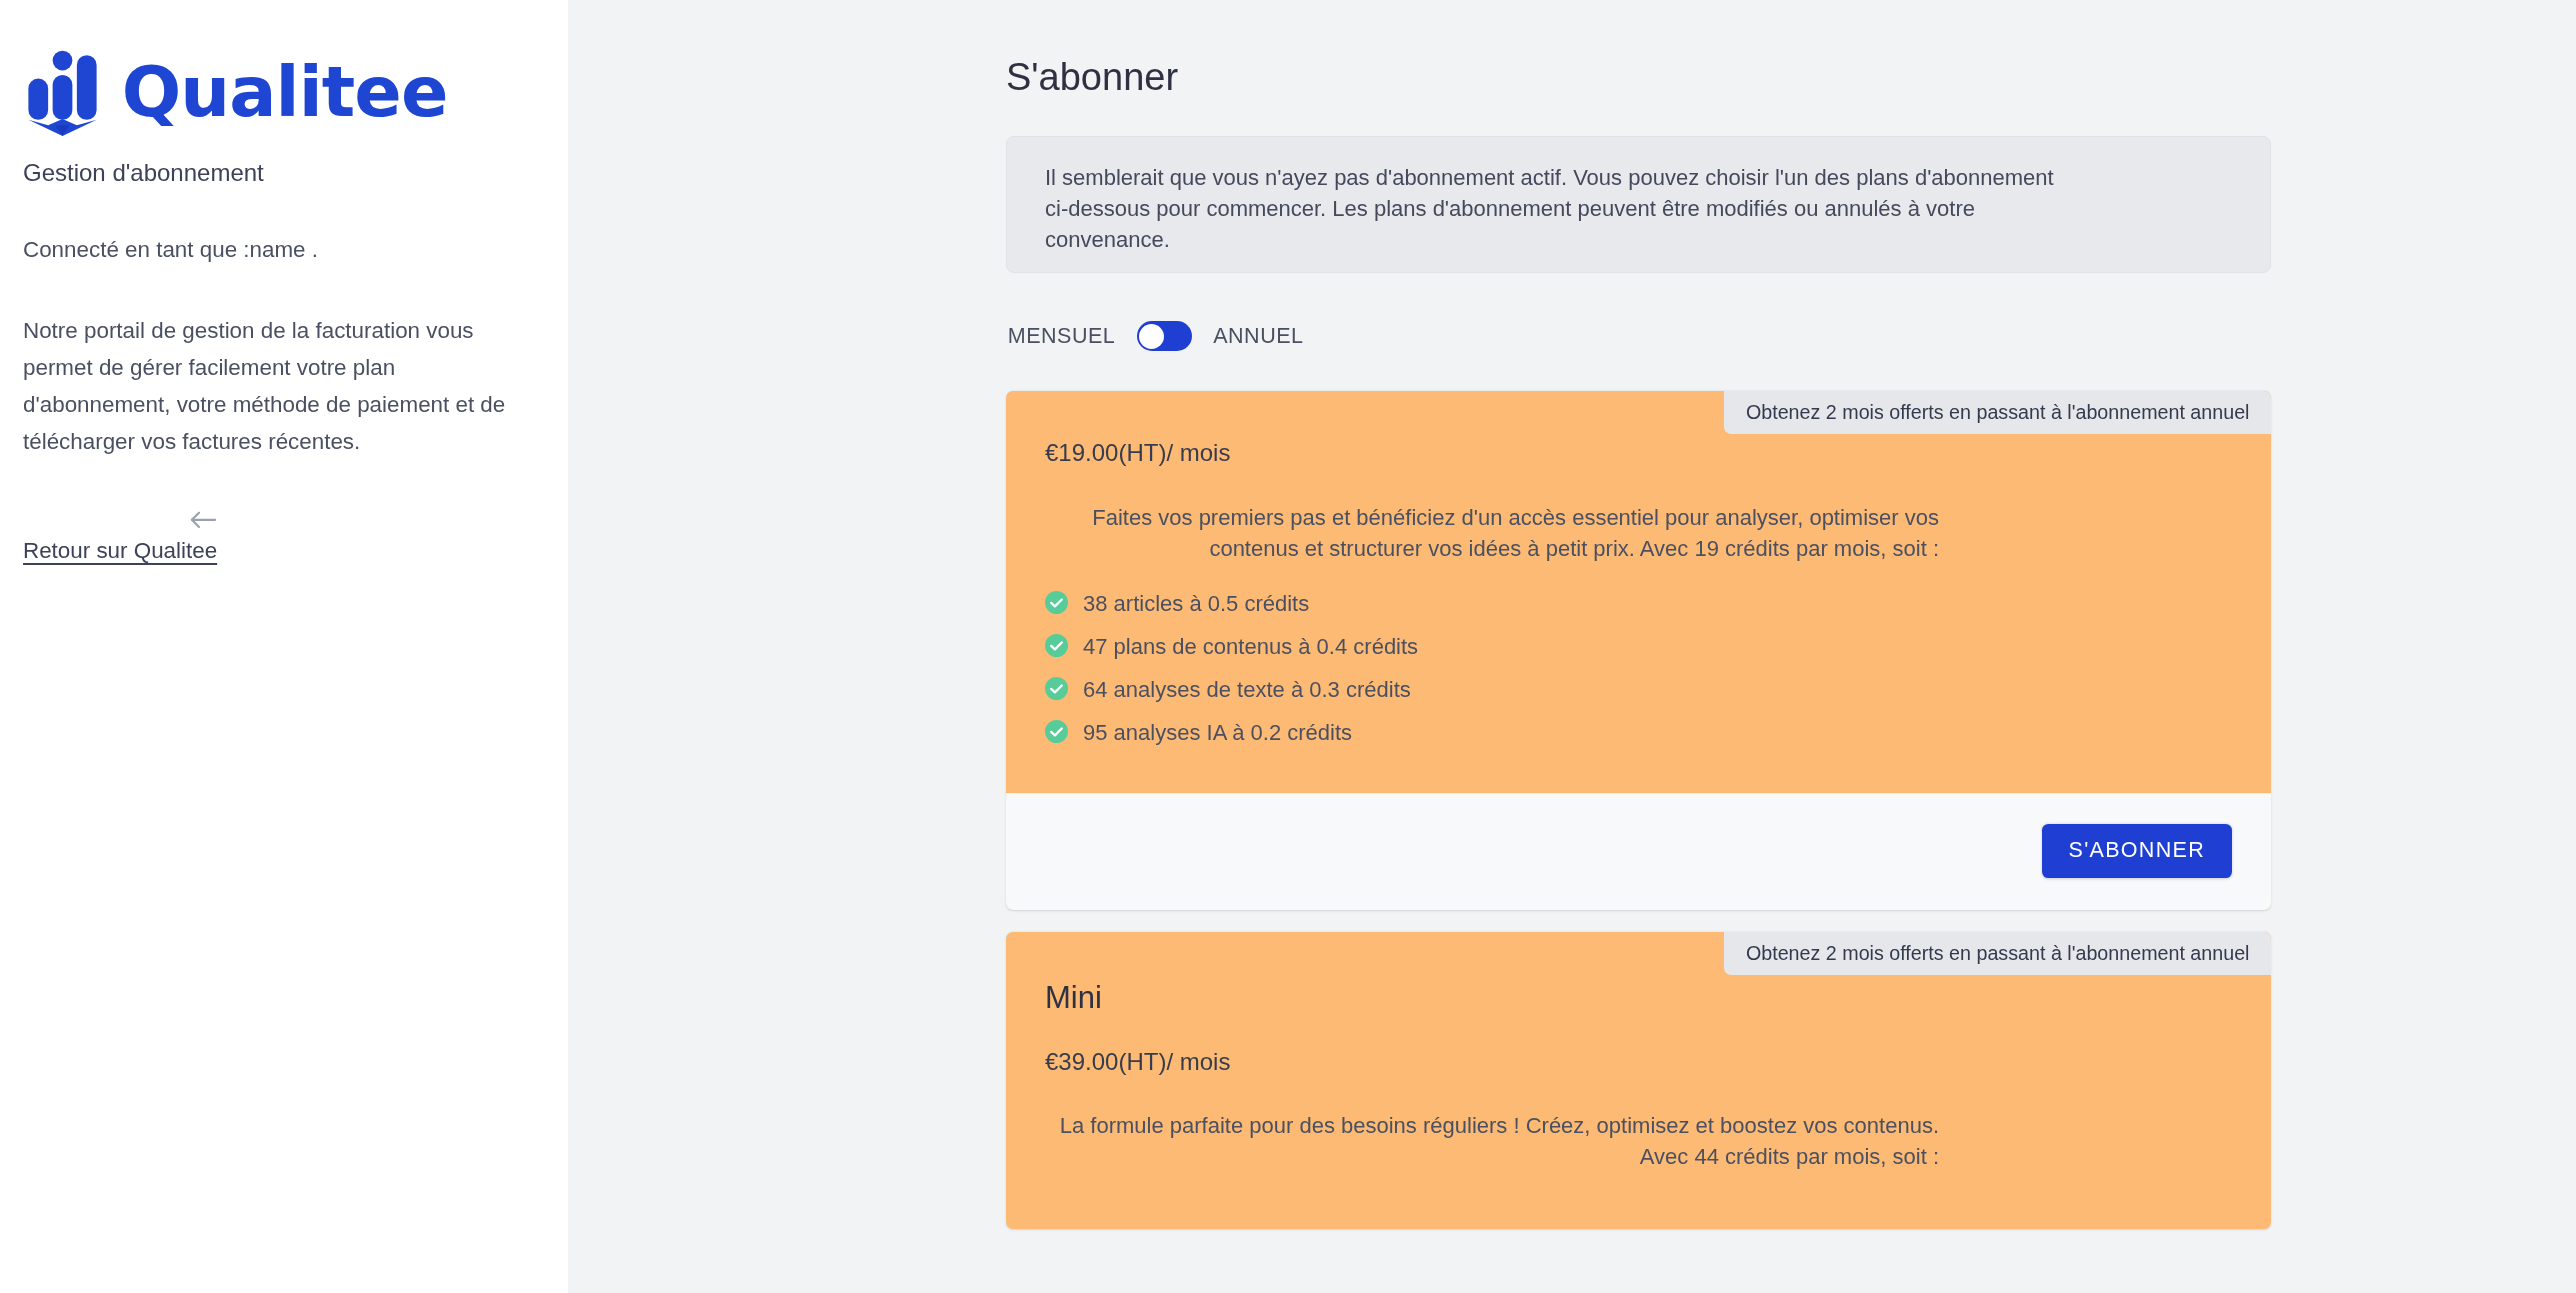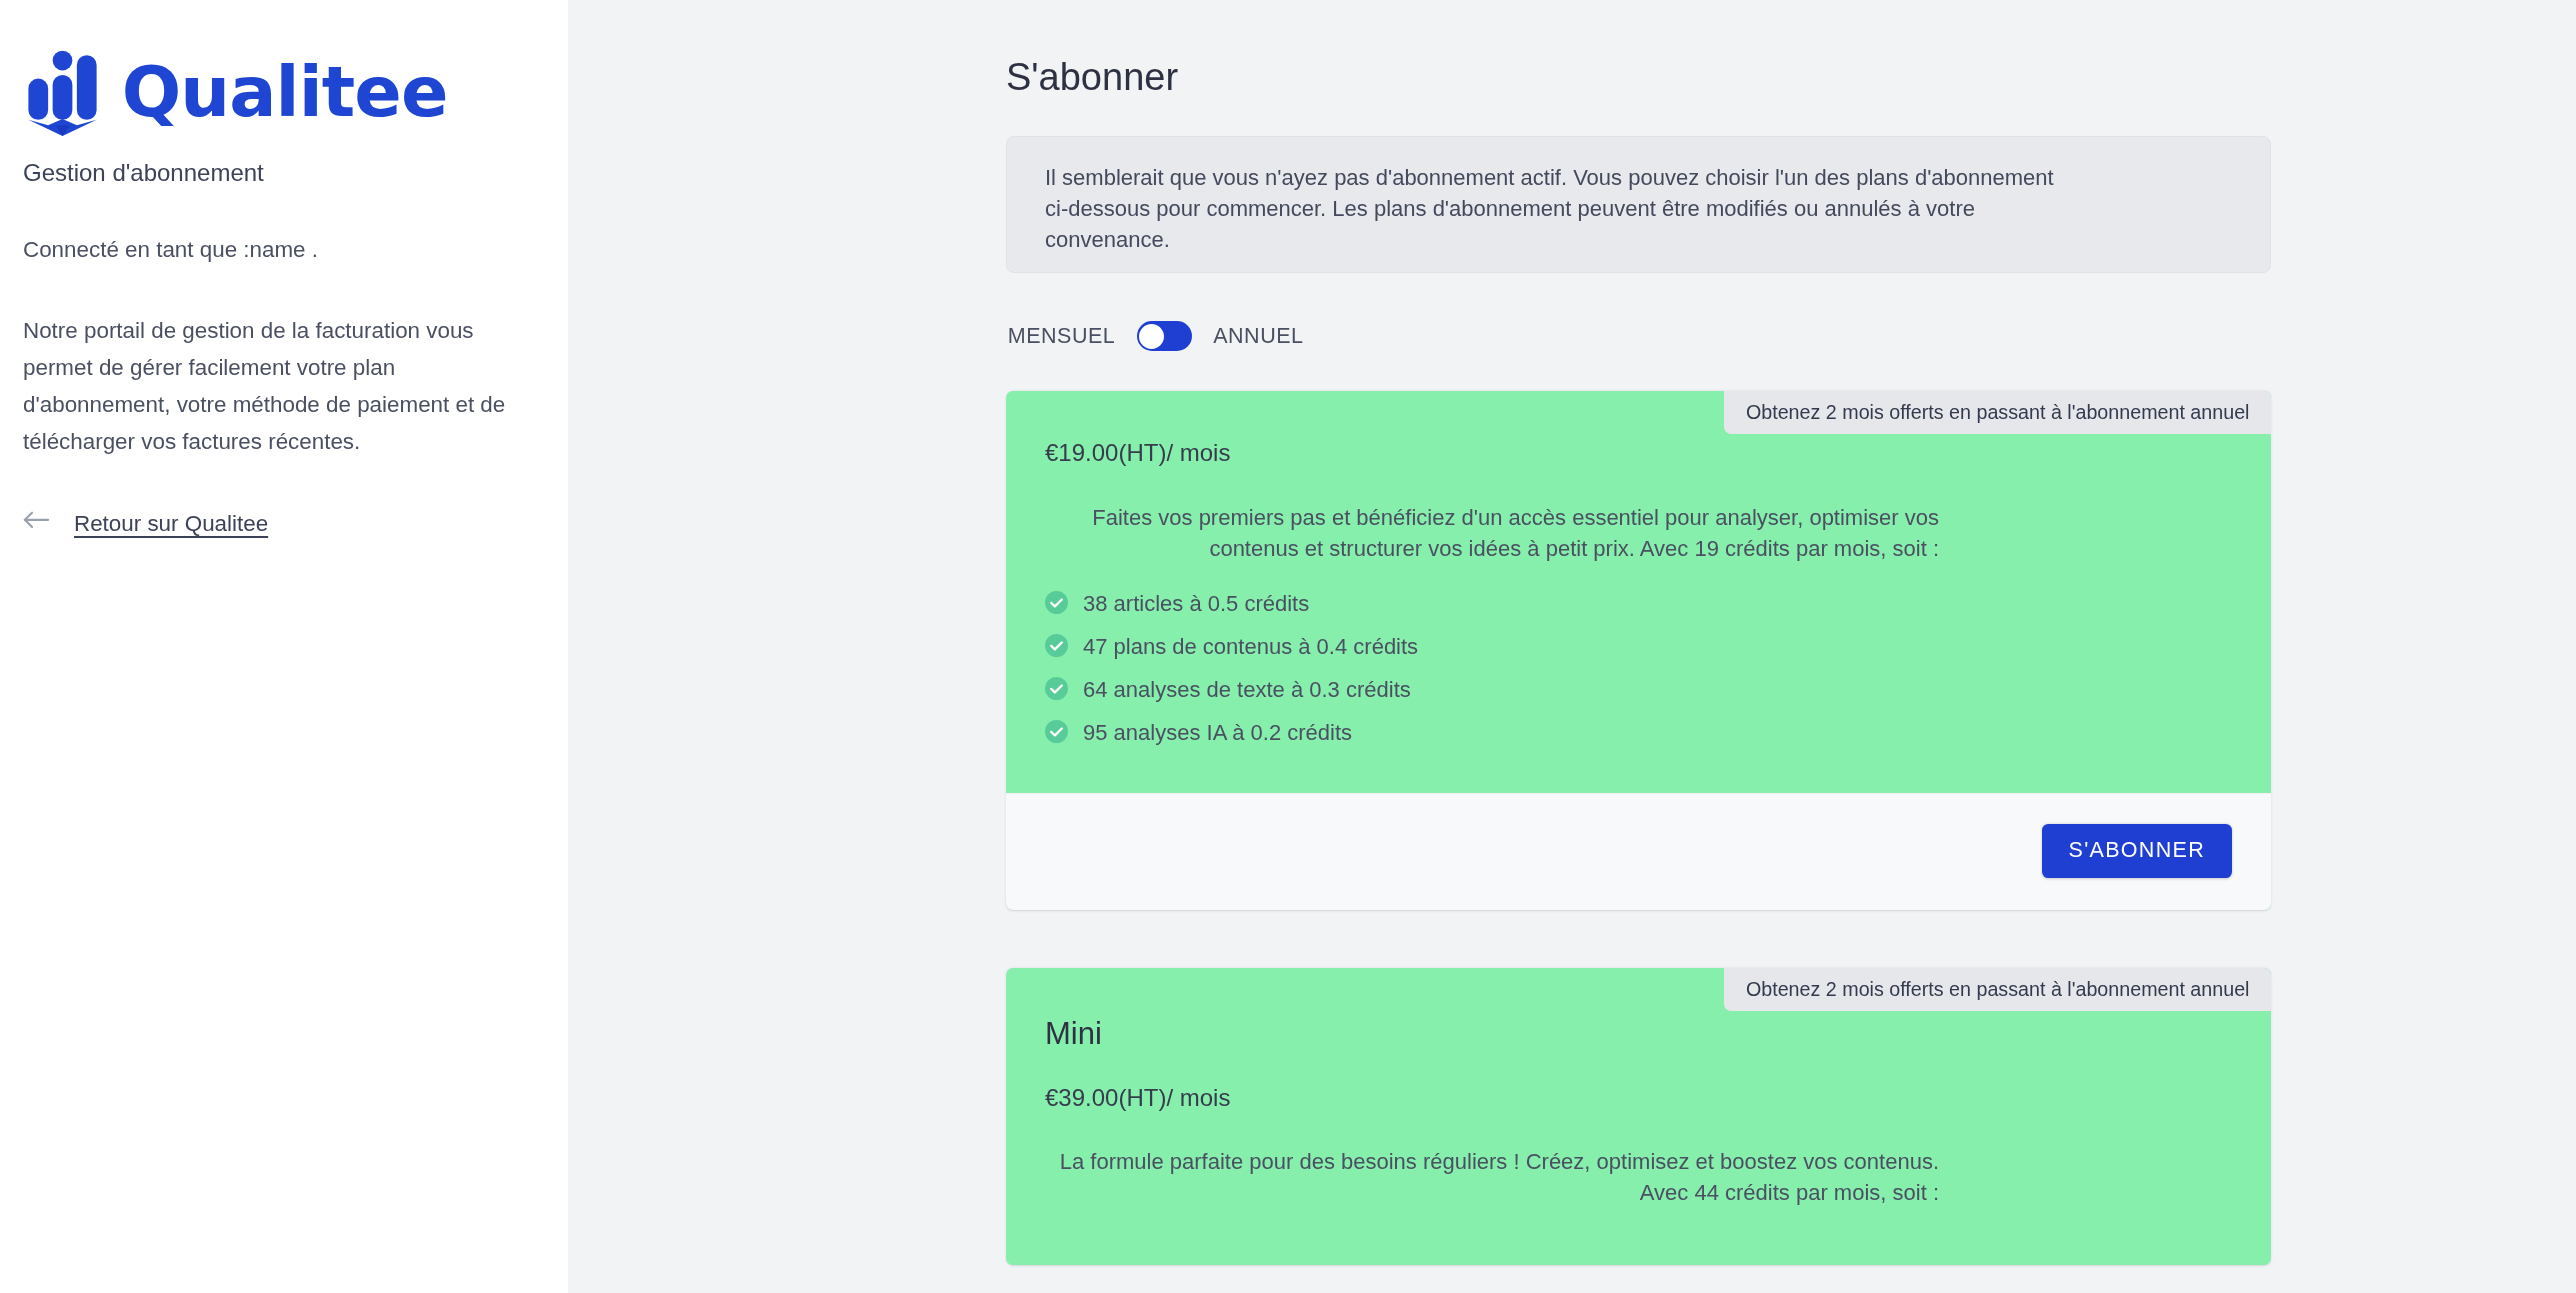--- a/index.html
+++ b/index.html
@@ -58,24 +58,25 @@
   .sidebar-desc {
     margin-top: 47px;
     font-size: 22.4px;
     line-height: 37px;
     color: #4a5061;
     max-width: 519px;
   }
   .sidebar-back {
     margin-top: 50px;
     display: flex;
-    align-items: flex-start;
-    gap: 24px;
+    align-items: flex-end;
+    gap: 8px;
     cursor: pointer;
     width: fit-content;
+    flex-direction: column;
   }
   .back-arrow { width: 27px; height: 19.7px; display:block; }
   .sidebar-back-label {
     font-size: 22.4px;
     line-height: 27px;
     color: #3c4257;
     text-decoration: underline;
     text-underline-offset: 4.5px;
   }
 
@@ -143,24 +144,24 @@
     width: 25px;
     height: 25px;
     border-radius: 50%;
     background: #ffffff;
   }
 
   
   .plan-card {
     position: relative;
     width: 1265px;
-    background: #86efac;
+    background: #fdba74;
     border-radius: 7.2px;
     box-shadow: 0 0.9px 2.7px rgba(30,35,60,0.10), 0 0.9px 0.9px rgba(30,35,60,0.05);
-    margin-bottom: 58px;
+    margin-bottom: 22px;
   }
   .annual-badge {
     position: absolute;
     top: 0;
     right: 0;
     background: #e5e7eb;
     border-top-right-radius: 7.2px;
     border-bottom-left-radius: 7.2px;
     padding: 9px 21.5px 9.8px 21.5px;
     font-size: 19.7px;

